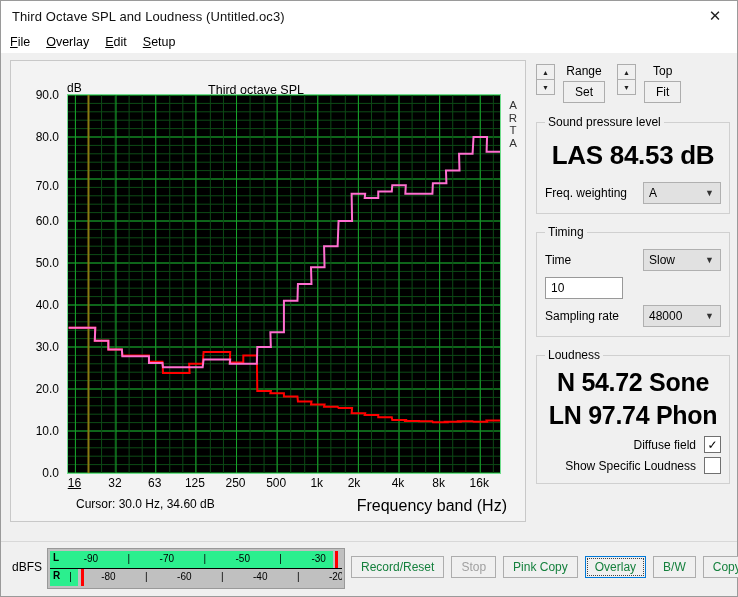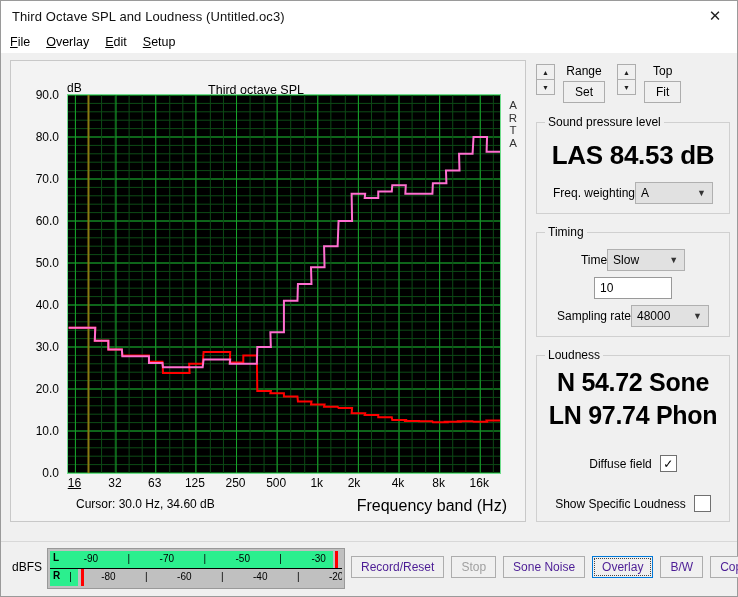--- a/index.html
+++ b/index.html
@@ -104,21 +104,21 @@
   }
   .big-readout{
     text-align:center;font-size:26px;font-weight:bold;color:#000;
     letter-spacing:-.3px;margin:7px 0 11px 0;white-space:nowrap;
   }
   .loud-readout{
     text-align:center;font-size:25px;font-weight:bold;color:#000;
     letter-spacing:-.3px;white-space:nowrap;line-height:33px;
   }
   .field-row{
-    display:flex;align-items:center;justify-content:center;
+    display:flex;align-items:center;justify-content:space-between;
     margin-top:6px;
   }
   .field-label{font-size:12px;line-height:15px;}
   select.combo{
     width:78px;height:22px;font-size:12px;background:#e1e1e1;
     border:1px solid #b0b0b0;color:#000;
     font-family:"Liberation Sans",sans-serif;
     -webkit-appearance:none;appearance:none;
     padding-left:5px;box-sizing:border-box;
   }
@@ -126,21 +126,21 @@
   .combo-wrap .chev{
     position:absolute;right:7px;top:6px;font-size:9px;color:#333;
     pointer-events:none;
   }
   input.txt{
     width:78px;height:22px;font-size:12px;background:#fff;
     border:1px solid #999;color:#000;padding-left:5px;box-sizing:border-box;
     font-family:"Liberation Sans",sans-serif;
   }
   .chk-row{
-    display:flex;align-items:center;justify-content:center;margin-top:23px;
+    display:flex;align-items:center;justify-content:flex-end;margin-top:4px;
   }
   .chk-label{font-size:12px;margin-right:8px;}
   .chk{
     width:17px;height:17px;border:1px solid #707070;background:#fff;
     display:flex;align-items:center;justify-content:center;
     font-size:12px;color:#000;box-sizing:border-box;
   }
   
   .bottombar{
     position:absolute;left:0;bottom:0;width:736px;height:55px;
@@ -164,21 +164,21 @@
   }
   .meter .tk{
     position:absolute;top:2px;font-size:10px;color:#000;z-index:3;
     transform:translateX(-50%);white-space:nowrap;
   }
   .btn-row{
     position:absolute;left:350px;top:14px;display:flex;gap:7px;
   }
   .bbtn{
     background:#f0f0f0;border:1px solid #adadad;font-size:12px;
-    padding:3px 9px;color:#4c1d95;white-space:nowrap;
+    padding:3px 9px;color:#15803d;white-space:nowrap;
     font-family:"Liberation Sans",sans-serif;
   }
   .bbtn.disabled{color:#a0a0a0;}
   .bbtn.focused{border:1px solid #0078d7;outline:1px dotted #444;outline-offset:-3px;}
 </style>
 </head>
 <body>
 
 <div class="window">
 
@@ -200,21 +200,21 @@
       <div class="y-unit">dB</div>
       <div class="chart-title">Third octave SPL</div>
       <div class="ylabels">
           <div style="top: 379px;">0.0</div>
           <div style="top: 337px;">10.0</div>
           <div style="top: 295px;">20.0</div>
           <div style="top: 253px;">30.0</div>
           <div style="top: 211px;">40.0</div>
           <div style="top: 169px;">50.0</div>
           <div style="top: 127px;">60.0</div>
-          <div style="top: 85px;">70.0</div>
+          <div style="top: 92px;">70.0</div>
           <div style="top: 43px;">80.0</div>
           <div style="top: 1px;">90.0</div>
         </div>
       <div class="plot">
         <svg id="plot-svg" width="432" height="378" viewBox="0 0 432 378">
             <line x1="0" y1="378" x2="432" y2="378" stroke="#0d4a16" stroke-width="1"></line>
             <line x1="0" y1="369.6" x2="432" y2="369.6" stroke="#0d4a16" stroke-width="1"></line>
             <line x1="0" y1="361.2" x2="432" y2="361.2" stroke="#0d4a16" stroke-width="1"></line>
             <line x1="0" y1="352.8" x2="432" y2="352.8" stroke="#0d4a16" stroke-width="1"></line>
             <line x1="0" y1="344.4" x2="432" y2="344.4" stroke="#0d4a16" stroke-width="1"></line>
@@ -439,21 +439,21 @@
             <span class="tk" style="left: 46%;">-60</span>
             <span class="tk" style="left: 59%;">|</span>
             <span class="tk" style="left: 72%;">-40</span>
             <span class="tk" style="left: 85%;">|</span>
             <span class="tk" style="left: 98%;">-20</span>
           </div>
       </div>
       <div class="btn-row" id="btn-row">
           <button class="bbtn">Record/Reset</button>
           <button class="bbtn disabled">Stop</button>
-          <button class="bbtn">Sone Noise</button>
+          <button class="bbtn">Pink Copy</button>
           <button class="bbtn focused">Overlay</button>
           <button class="bbtn">B/W</button>
           <button class="bbtn">Copy</button>
         </div>
 
     </div>
 
   </div>
 </div>
 

